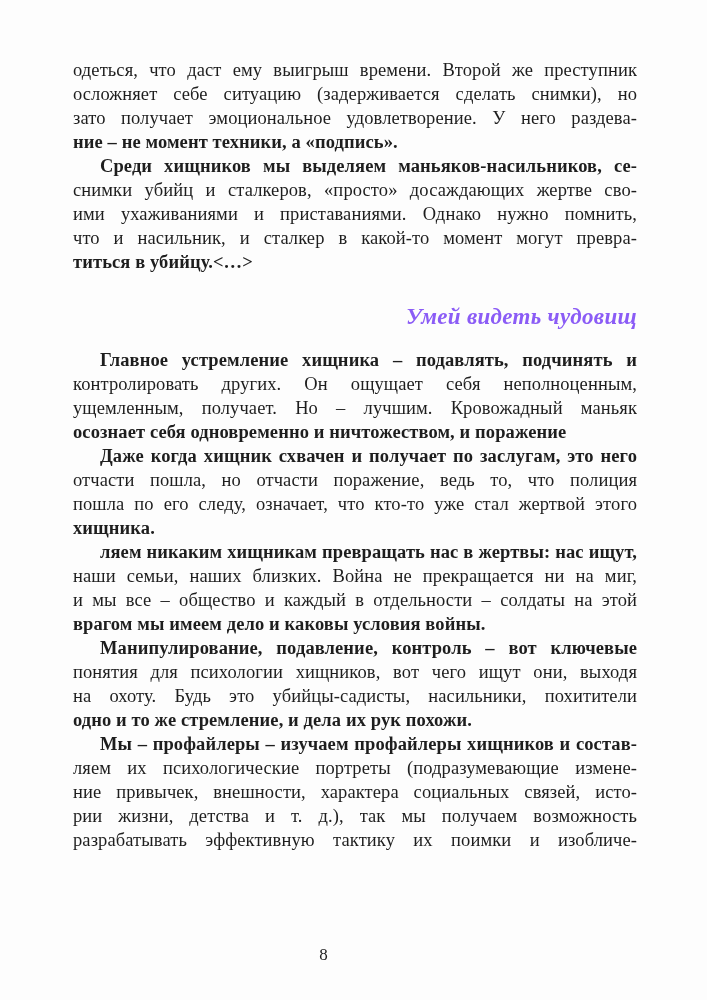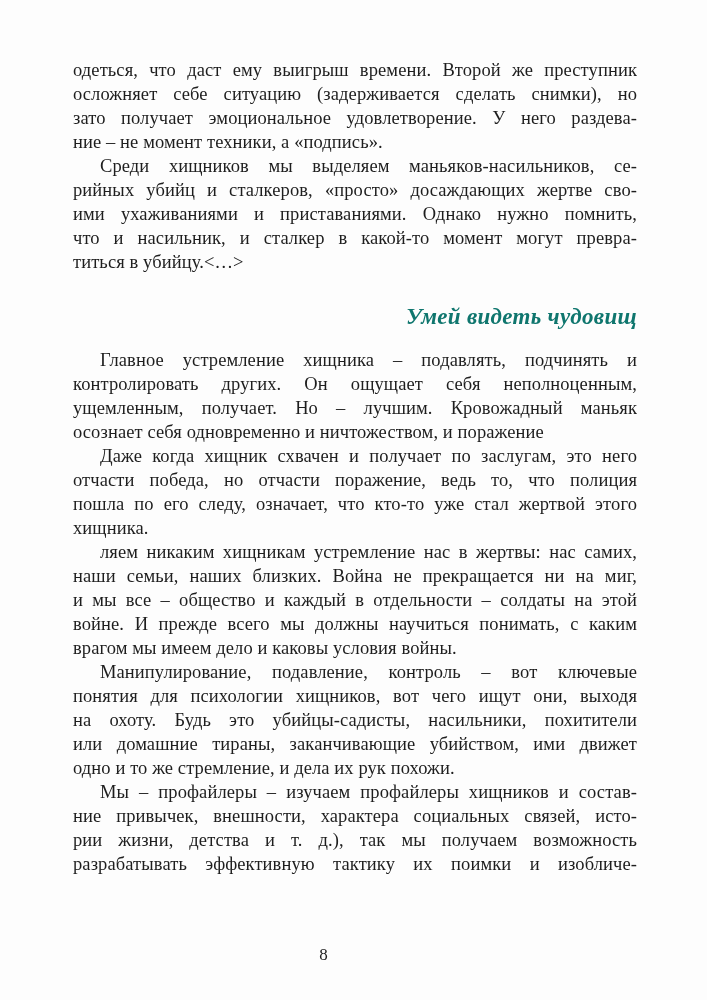--- a/index.html
+++ b/index.html
@@ -30,33 +30,35 @@
   .line {
     font-size: 18.5px;
     line-height: 24px;
     text-align: justify;
     text-align-last: justify;
     white-space: normal;
     letter-spacing: 0.1px;
   }
   .line.last {
     text-align-last: left;
+    font-weight: bold;
   }
   .para.indent .line:first-child {
     text-indent: 27px;
+    font-weight: bold;
   }
   .section-heading {
     margin: 28px 0 16px 0;
     font-size: 23px;
     line-height: 30px;
     font-weight: 700;
     font-style: italic;
     text-align: right;
     letter-spacing: 0.3px;
-    color: #0f766e;
+    color: #8b5cf6;
   }
   .page-number {
     position: absolute;
     top: 944px;
     left: 0;
     width: 100%;
     text-align: center;
     font-size: 17px;
     line-height: 22px;
     color: #222222;
@@ -68,53 +70,52 @@
 <div class="book-page">
   <div class="text-column">
       <div class="para">
         <div class="line">одеться, что даст ему выигрыш времени. Второй же преступник</div>
         <div class="line">осложняет себе ситуацию (задерживается сделать снимки), но</div>
         <div class="line">зато получает эмоциональное удовлетворение. У него раздева-</div>
         <div class="line last">ние – не момент техники, а «подпись».</div>
       </div>
       <div class="para indent">
         <div class="line">Среди хищников мы выделяем маньяков-насильников, се-</div>
-        <div class="line">рийных убийц и сталкеров, «просто» досаждающих жертве сво-</div>
+        <div class="line">снимки убийц и сталкеров, «просто» досаждающих жертве сво-</div>
         <div class="line">ими ухаживаниями и приставаниями. Однако нужно помнить,</div>
         <div class="line">что и насильник, и сталкер в какой-то момент могут превра-</div>
         <div class="line last">титься в убийцу.&lt;…&gt;</div>
       </div>
       <h2 class="section-heading">Умей видеть чудовищ</h2>
       <div class="para indent">
         <div class="line">Главное устремление хищника – подавлять, подчинять и</div>
         <div class="line">контролировать других. Он ощущает себя неполноценным,</div>
         <div class="line">ущемленным, получает. Но – лучшим. Кровожадный маньяк</div>
         <div class="line last">осознает себя одновременно и ничтожеством, и поражение</div>
       </div>
       <div class="para indent">
         <div class="line">Даже когда хищник схвачен и получает по заслугам, это него</div>
-        <div class="line">отчасти победа, но отчасти поражение, ведь то, что полиция</div>
+        <div class="line">отчасти пошла, но отчасти поражение, ведь то, что полиция</div>
         <div class="line">пошла по его следу, означает, что кто-то уже стал жертвой этого</div>
         <div class="line last">хищника.</div>
       </div>
       <div class="para indent">
-        <div class="line">ляем никаким хищникам устремление нас в жертвы: нас самих,</div>
+        <div class="line">ляем никаким хищникам превращать нас в жертвы: нас ищут,</div>
         <div class="line">наши семьи, наших близких. Война не прекращается ни на миг,</div>
         <div class="line">и мы все – общество и каждый в отдельности – солдаты на этой</div>
-        <div class="line">войне. И прежде всего мы должны научиться понимать, с каким</div>
         <div class="line last">врагом мы имеем дело и каковы условия войны.</div>
       </div>
       <div class="para indent">
         <div class="line">Манипулирование, подавление, контроль – вот ключевые</div>
         <div class="line">понятия для психологии хищников, вот чего ищут они, выходя</div>
         <div class="line">на охоту. Будь это убийцы-садисты, насильники, похитители</div>
-        <div class="line">или домашние тираны, заканчивающие убийством, ими движет</div>
         <div class="line last">одно и то же стремление, и дела их рук похожи.</div>
       </div>
       <div class="para indent">
         <div class="line">Мы – профайлеры – изучаем профайлеры хищников и состав-</div>
+        <div class="line">ляем их психологические портреты (подразумевающие измене-</div>
         <div class="line">ние привычек, внешности, характера социальных связей, исто-</div>
         <div class="line">рии жизни, детства и т. д.), так мы получаем возможность</div>
         <div class="line">разрабатывать эффективную тактику их поимки и изобличе-</div>
       </div>
     </div>
   <div class="page-number">8</div>
 </div>
 
 </body></html>

